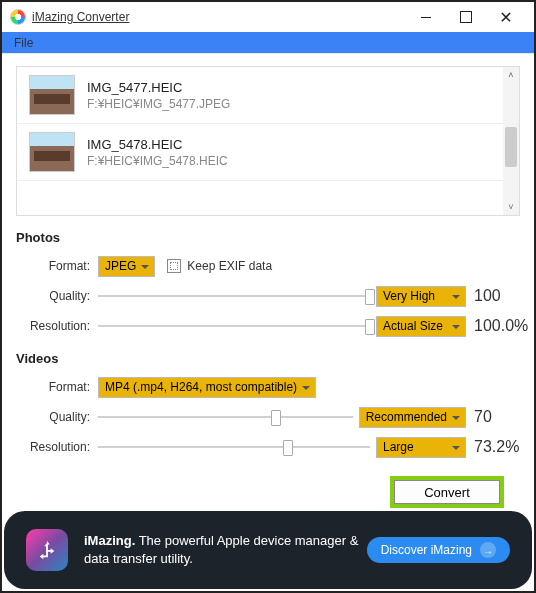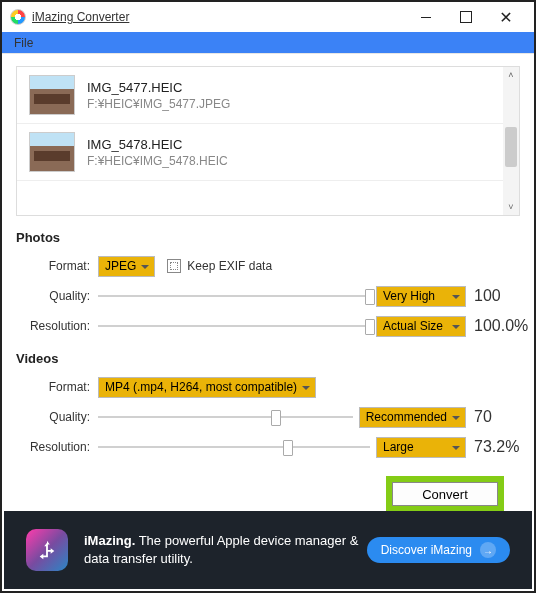--- a/index.html
+++ b/index.html
@@ -43,25 +43,25 @@
 .dropdown::after { content:""; position:absolute; right:5px; top:8px; border:4px solid transparent; border-top-color:#555;}
 .dropdown.wide { min-width: 90px; }
 .dropdown.xwide { min-width: 200px; }
 .checkbox { width:14px; height:14px; border:1px solid #888; display:inline-block; margin-right:6px; vertical-align:middle; position:relative;}
 .checkbox.dashed::after{ content:""; position:absolute; left:2px; right:2px; top:2px; bottom:2px; border:1px dotted #888;}
 .checklabel { font-size: 12px; color: #333; display:inline-flex; align-items:center; cursor:pointer;}
 .valtext { width: 54px; font-size: 16px; color: #333; padding-left: 8px; }
 
 
 .convert-wrap { display:flex; justify-content:flex-end; padding: 10px 16px 0 0;}
-.convert-highlight { border: 6px solid #84cc16; padding: 0; }
+.convert-highlight { border: 4px solid #84cc16; padding: 0; }
 .convert-btn { width: 106px; height: 24px; border: 1px solid #888; background: #fdfdfd; font-size: 13px; cursor:pointer; display:flex; align-items:center; justify-content:center;}
 
 
-.footer { position:absolute; left:2px; right:2px; bottom:2px; height: 78px; background: #1d232b; display:flex; align-items:center; padding: 0 22px;}
+.footer { position:absolute; left:2px; right:2px; bottom:2px; height: 78px; background: #1d232b; display:flex; align-items:center; padding: 0 22px; border-radius: 21px;}
 .footer .logo { width: 42px; height: 42px; border-radius: 10px; background: linear-gradient(135deg,#ff3cac,#784ba0,#2b86c5); display:flex; align-items:center; justify-content:center; margin-right:16px;}
 .footer .logo svg { width:22px; height:22px; }
 .footer .text { color:#fff; font-size:13px; line-height:1.4; flex:1;}
 .footer .text b { font-weight:600;}
 .footer .cta { background:#2b8bf0; color:#fff; font-size:12px; padding:5px 14px; border-radius:16px; display:flex; align-items:center; cursor:pointer; white-space:nowrap;}
 .footer .cta .arrow-circ { width:16px; height:16px; border-radius:50%; background:rgba(255,255,255,.25); margin-left:8px; display:flex; align-items:center; justify-content:center; font-size:10px;}
 </style>
 </head>
 <body>
 

